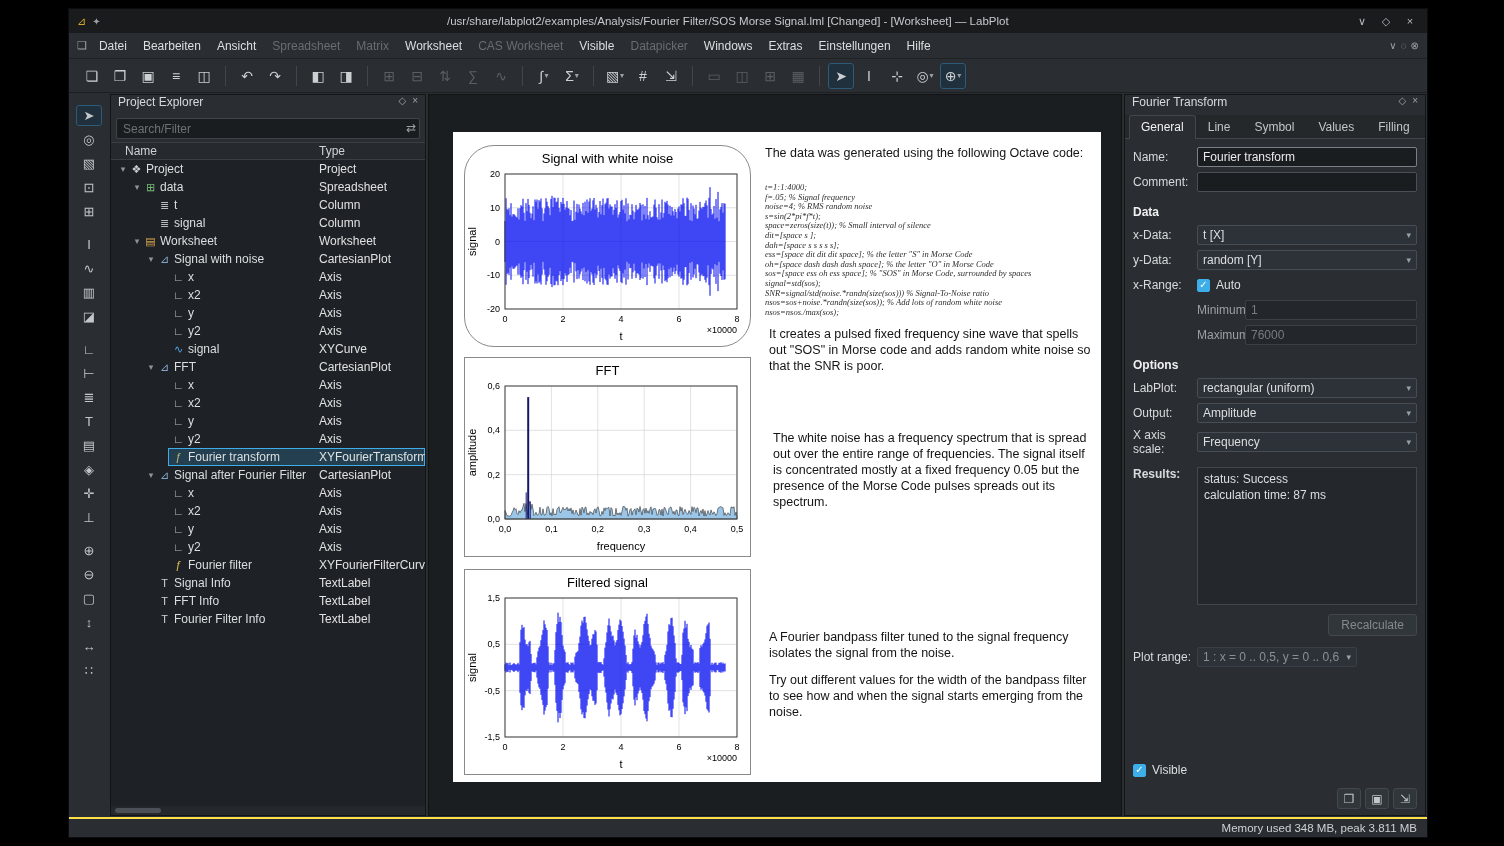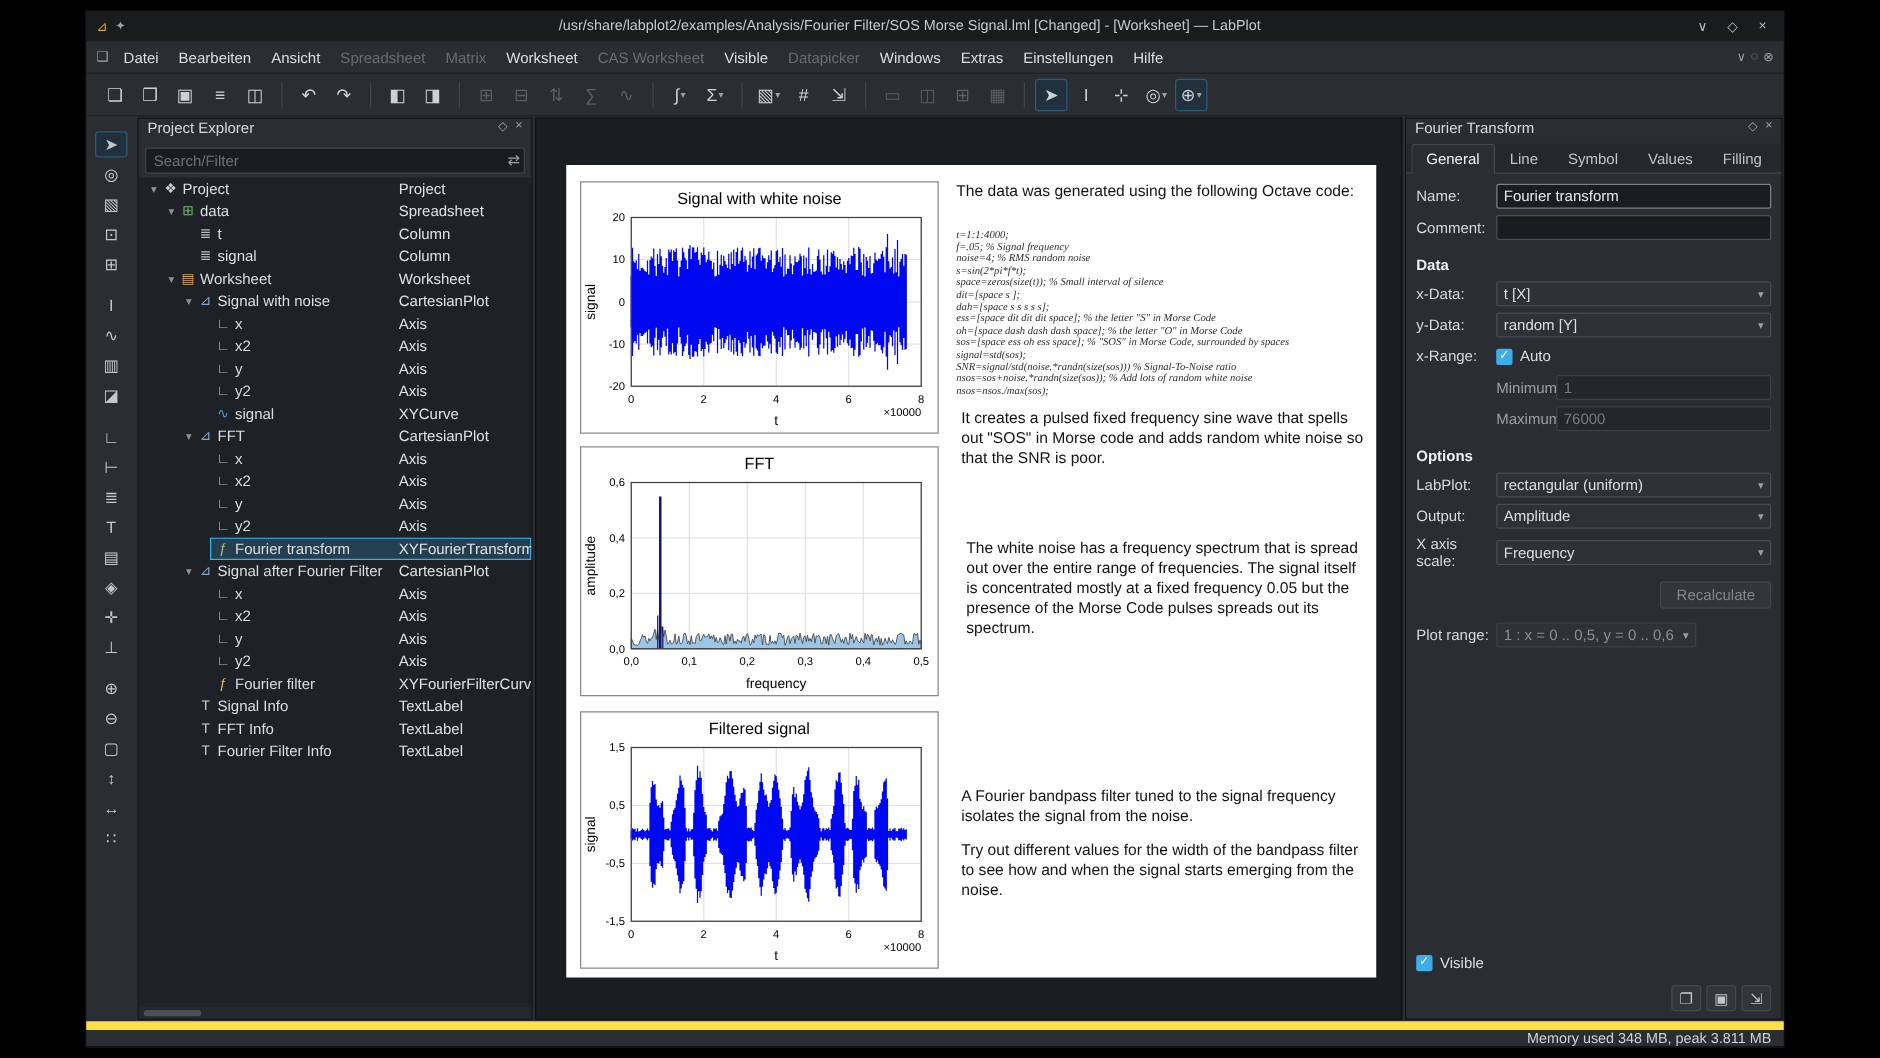--- a/index.html
+++ b/index.html
@@ -61,21 +61,21 @@
   .tree-row .t-icon{width:15px;flex:none;font-size:11px;text-align:center;margin-right:2px;}
   .tree-row .t-name{white-space:nowrap;position:relative;z-index:1;}
   .tree-row .t-type{position:absolute;left:208px;top:0;white-space:nowrap;color:#dfe1e2;z-index:1;}
   .sel-box{position:absolute;top:0;bottom:0;right:0;background:rgba(61,174,233,.22);border:1px solid #3daee9;z-index:0;}
   .hscroll{height:9px;flex:none;position:relative;background:#24282c;}
   .hscroll .thumb{position:absolute;left:4px;top:2px;width:46px;height:5px;border-radius:3px;background:#4a5055;cursor:pointer;}
   
   .worksheet-view{flex:1;background:#1a1e21;position:relative;border:1px solid #101214;margin:1px;overflow:hidden;}
   .page{position:absolute;left:24px;top:37px;width:648px;height:650px;background:#fff;color:#000;}
   .plot{position:absolute;left:11px;width:287px;background:#fff;border:1px solid #8a8a8a;}
-  .p1{top:13px;height:202px;}
+  .p1{top:13px;height:202px;border-radius:30px;}
   .p2{top:225px;height:200px;}
   .p3{top:437px;height:206px;}
   .tx{position:absolute;color:#141414;}
   .heading{left:312px;top:14px;width:330px;font-size:12.5px;}
   .code{left:312px;top:51px;width:330px;font-family:"Liberation Serif",serif;font-style:italic;
         font-size:8.5px;line-height:9.6px;color:#2e2e2e;}
   .para{font-size:12.5px;line-height:1.28;width:324px;}
   .p-a{left:316px;top:194px;}
   .p-b{left:320px;top:298px;width:318px;}
   .p-c{left:316px;top:497px;}
@@ -108,21 +108,21 @@
   .results-box{flex:1;border:1px solid #41474d;background:#24282c;height:138px;padding:4px 6px;
                font-size:12px;line-height:1.3;color:#dcdfe1;overflow:hidden;}
   .frow.tall{align-items:flex-start;}
   .btn{background:#31363b;border:1px solid #43484e;border-radius:3px;color:#84898e;font-size:12px;
        padding:3px 12px;cursor:default;font-family:"Liberation Sans",sans-serif;}
   .frow.right{justify-content:flex-end;}
   .icon-btn{width:24px;height:21px;background:#31363b;border:1px solid #43484e;border-radius:3px;
             display:flex;align-items:center;justify-content:center;font-size:12px;color:#c3c7ca;cursor:pointer;margin-left:4px;}
   .spacer-flex{flex:1;min-height:4px;}
   
-  .statusbar{height:20px;flex:none;border-top:7px solid #fde047;display:flex;align-items:center;
+  .statusbar{height:20px;flex:none;border-top:2px solid #fde047;display:flex;align-items:center;
              justify-content:flex-end;padding:0 10px;font-size:11.5px;color:#cfd2d4;}
 </style>
 </head>
 <body>
 
 <div class="desktop">
   <div class="window">
 
     <div class="titlebar">
       <span class="tb-appicon">⊿</span>
@@ -333,20 +333,24 @@
       <div class="dock explorer">
         <div class="dock-header">
           <span>Project Explorer</span>
           <span class="spacer"></span>
           <span class="dh-btn">◇</span>
           <span class="dh-btn">×</span>
         </div>
         <div class="search-row">
           <input class="search-input" placeholder="Search/Filter" style="">
           <span class="search-opts">⇄</span>
+        </div>
+        <div class="col-header">
+          <span class="c-name">Name</span>
+          <span class="c-type">Type</span>
         </div>
         <div class="tree">
             <div class="tree-row" style="padding-left: 6px;">
               <span class="expander">▾</span>
               <span class="t-icon" style="color: rgb(207, 210, 212);">❖</span>
               <span class="t-name">Project</span>
               <span class="t-type">Project</span>
             </div>
             <div class="tree-row" style="padding-left: 20px;">
               <span class="expander">▾</span>
@@ -691,20 +695,27 @@
             </div>
           </div>
           <div class="frow">
             <span class="flabel">X axis scale:</span>
             <div class="combo">
               <span class="combo-text">Frequency</span>
               <span class="combo-arrow">▾</span>
             </div>
           </div>
 
+          <div class="frow tall" style="margin-top:6px;">
+            <span class="flabel" style="font-weight:bold;">Results:</span>
+            <div class="results-box">
+              <div>status: Success</div>
+              <div>calculation time: 87 ms</div>
+            </div>
+          </div>
 
           <div class="frow right" style="margin-top:4px;">
             <button class="btn">Recalculate</button>
           </div>
 
           <div class="frow" style="margin-top:6px;">
             <span class="flabel">Plot range:</span>
             <div class="combo disabled" style="flex:0 0 160px;">
               <span class="combo-text">1 : x = 0 .. 0,5, y = 0 .. 0,6</span>
               <span class="combo-arrow">▾</span>

